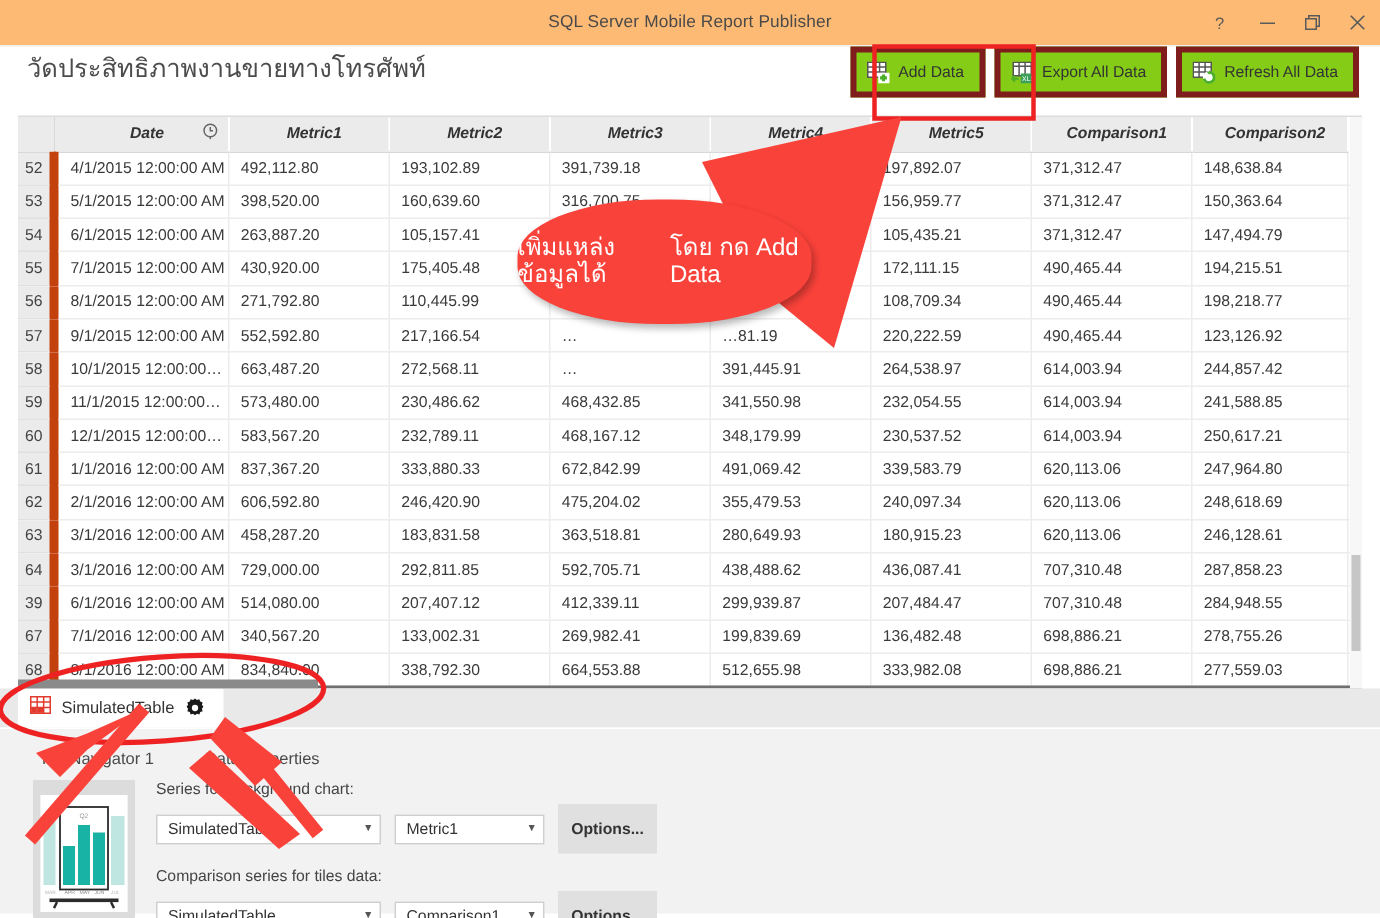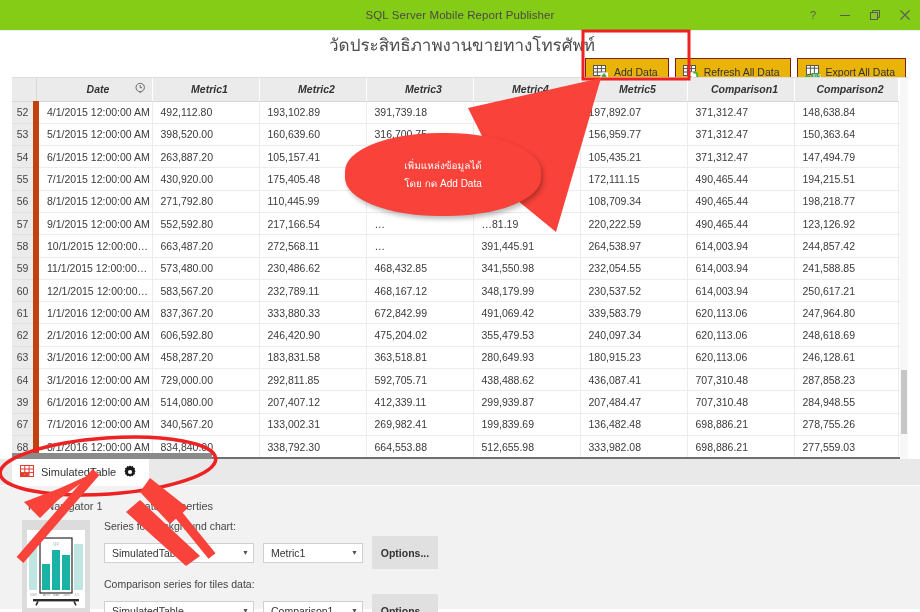--- a/index.html
+++ b/index.html
@@ -17,21 +17,21 @@
   #app {
     position: relative;
     width: 920px; height: 612px;
     background: #ffffff;
     overflow: hidden;
   }
 
   
   .titlebar {
     height: 30px;
-    background: #84cc16;
+    background: #fdba74;
     display: flex;
     align-items: center;
     position: relative;
     border-bottom: 1px solid #f0f0f0;
   }
   .titlebar-title {
     position: absolute;
     left: 0; right: 0;
     text-align: center;
     font-size: 11.5px;
@@ -52,42 +52,41 @@
     font-size: 13px;
     line-height: 1;
   }
   .winbtn svg { display:block; }
 
   
   .header {
     height: 46px;
     background: #ffffff;
     display: flex;
-    align-items: center;
+    align-items: flex-start;
     padding: 0 14px 0 18px;
     box-sizing: border-box;
     position: relative;
-    flex-direction: column;
   }
   .report-title {
     font-size: 17px;
     color: #4c4c4c;
     font-weight: 400;
     white-space: nowrap;
   }
   .toolbar {
     margin-left: auto;
     display: flex;
     gap: 6px;
     align-items: center;
   }
   .tb-btn {
     height: 26px;
-    background: #eab308;
-    border: 1px solid #7f1d1d;
+    background: #84cc16;
+    border: 4px solid #7f1d1d;
     display: flex;
     align-items: center;
     gap: 5px;
     padding: 0 10px 0 7px;
     font-size: 10.5px;
     color: #333;
     white-space: nowrap;
     cursor: default;
   }
   .tb-btn .gicon { display:flex; align-items:center; }
@@ -285,23 +284,23 @@
     width:920px; height:612px;
     pointer-events:none;
   }
   .callout {
     position: absolute;
     left: 345px; top: 133px;
     width: 196px; height: 83px;
     background: #f9423a;
     border-radius: 48%/46%;
     color: #ffffff;
-    font-size: 10px;
-    display: flex;
-    flex-direction: column;
+    font-size: 16px;
+    display: flex;
+    flex-direction: row;
     align-items: center;
     justify-content: center;
     gap: 7px;
     line-height: 1.1;
     box-shadow: 2px 3px 5px rgba(0,0,0,.28);
     z-index: 40;
   }
 </style>
 </head>
 <body>
@@ -345,51 +344,51 @@
             <rect x="0.5" y="0.5" width="12" height="10" fill="#fff" stroke="#555" stroke-width="1"></rect>
             <line x1="0.5" y1="3.6" x2="12.5" y2="3.6" stroke="#555" stroke-width="1"></line>
             <line x1="0.5" y1="7" x2="12.5" y2="7" stroke="#555" stroke-width="1"></line>
             <line x1="4.4" y1="0.5" x2="4.4" y2="10.5" stroke="#555" stroke-width="1"></line>
             <line x1="8.4" y1="0.5" x2="8.4" y2="10.5" stroke="#555" stroke-width="1"></line>
             <rect x="7.5" y="7.5" width="7.5" height="7" fill="#fff"></rect>
             <path d="M11 8.6 v4.6 M8.7 10.9 h4.6" stroke="#4caf2a" stroke-width="2.1" fill="none"></path>
           </svg>
         </span>
         <span>Add Data</span>
+      </div>
+
+      <div class="tb-btn">
+        <span class="gicon">
+          <svg width="16" height="15" viewBox="0 0 16 15">
+            <rect x="1.5" y="0.5" width="12" height="9" fill="#fff" stroke="#555" stroke-width="1"></rect>
+            <line x1="1.5" y1="3.2" x2="13.5" y2="3.2" stroke="#555" stroke-width="1"></line>
+            <line x1="5.4" y1="0.5" x2="5.4" y2="9.5" stroke="#555" stroke-width="1"></line>
+            <line x1="9.4" y1="0.5" x2="9.4" y2="9.5" stroke="#555" stroke-width="1"></line>
+            <rect x="6.5" y="8" width="8" height="6.5" fill="#3aa05a"></rect>
+            <text x="7.4" y="13" font-family="Liberation Sans, sans-serif" font-size="4.6" fill="#fff">XLS</text>
+            <path d="M5.2 11.5 h-4 M2.6 9.6 L0.8 11.5 L2.6 13.4" stroke="#4caf2a" stroke-width="1.4" fill="none"></path>
+          </svg>
+        </span>
+        <span>Export All Data</span>
       </div>
 
       <div class="tb-btn">
         <span class="gicon">
           <svg width="16" height="15" viewBox="0 0 16 15">
             <rect x="0.5" y="0.5" width="12" height="10" fill="#fff" stroke="#555" stroke-width="1"></rect>
             <line x1="0.5" y1="3.6" x2="12.5" y2="3.6" stroke="#555" stroke-width="1"></line>
             <line x1="0.5" y1="7" x2="12.5" y2="7" stroke="#555" stroke-width="1"></line>
             <line x1="4.4" y1="0.5" x2="4.4" y2="10.5" stroke="#555" stroke-width="1"></line>
             <line x1="8.4" y1="0.5" x2="8.4" y2="10.5" stroke="#555" stroke-width="1"></line>
             <circle cx="11" cy="10.6" r="4.1" fill="#fff"></circle>
             <path d="M11 7.2 a3.4 3.4 0 1 1 -3.3 4.2" stroke="#4caf2a" stroke-width="1.9" fill="none"></path>
             <path d="M9.5 7.1 L11.6 6.6 L11.2 8.8 Z" fill="#4caf2a"></path>
           </svg>
         </span>
         <span>Refresh All Data</span>
-      </div>
-
-      <div class="tb-btn">
-        <span class="gicon">
-          <svg width="16" height="15" viewBox="0 0 16 15">
-            <rect x="1.5" y="0.5" width="12" height="9" fill="#fff" stroke="#555" stroke-width="1"></rect>
-            <line x1="1.5" y1="3.2" x2="13.5" y2="3.2" stroke="#555" stroke-width="1"></line>
-            <line x1="5.4" y1="0.5" x2="5.4" y2="9.5" stroke="#555" stroke-width="1"></line>
-            <line x1="9.4" y1="0.5" x2="9.4" y2="9.5" stroke="#555" stroke-width="1"></line>
-            <rect x="6.5" y="8" width="8" height="6.5" fill="#3aa05a"></rect>
-            <text x="7.4" y="13" font-family="Liberation Sans, sans-serif" font-size="4.6" fill="#fff">XLS</text>
-            <path d="M5.2 11.5 h-4 M2.6 9.6 L0.8 11.5 L2.6 13.4" stroke="#4caf2a" stroke-width="1.4" fill="none"></path>
-          </svg>
-        </span>
-        <span>Export All Data</span>
       </div>
     </div>
   </div>
 
   <div class="grid-wrap">
     <table class="grid">
       <colgroup>
         <col class="c-rownum">
           <col class="c-date">
           <col class="c-m">

